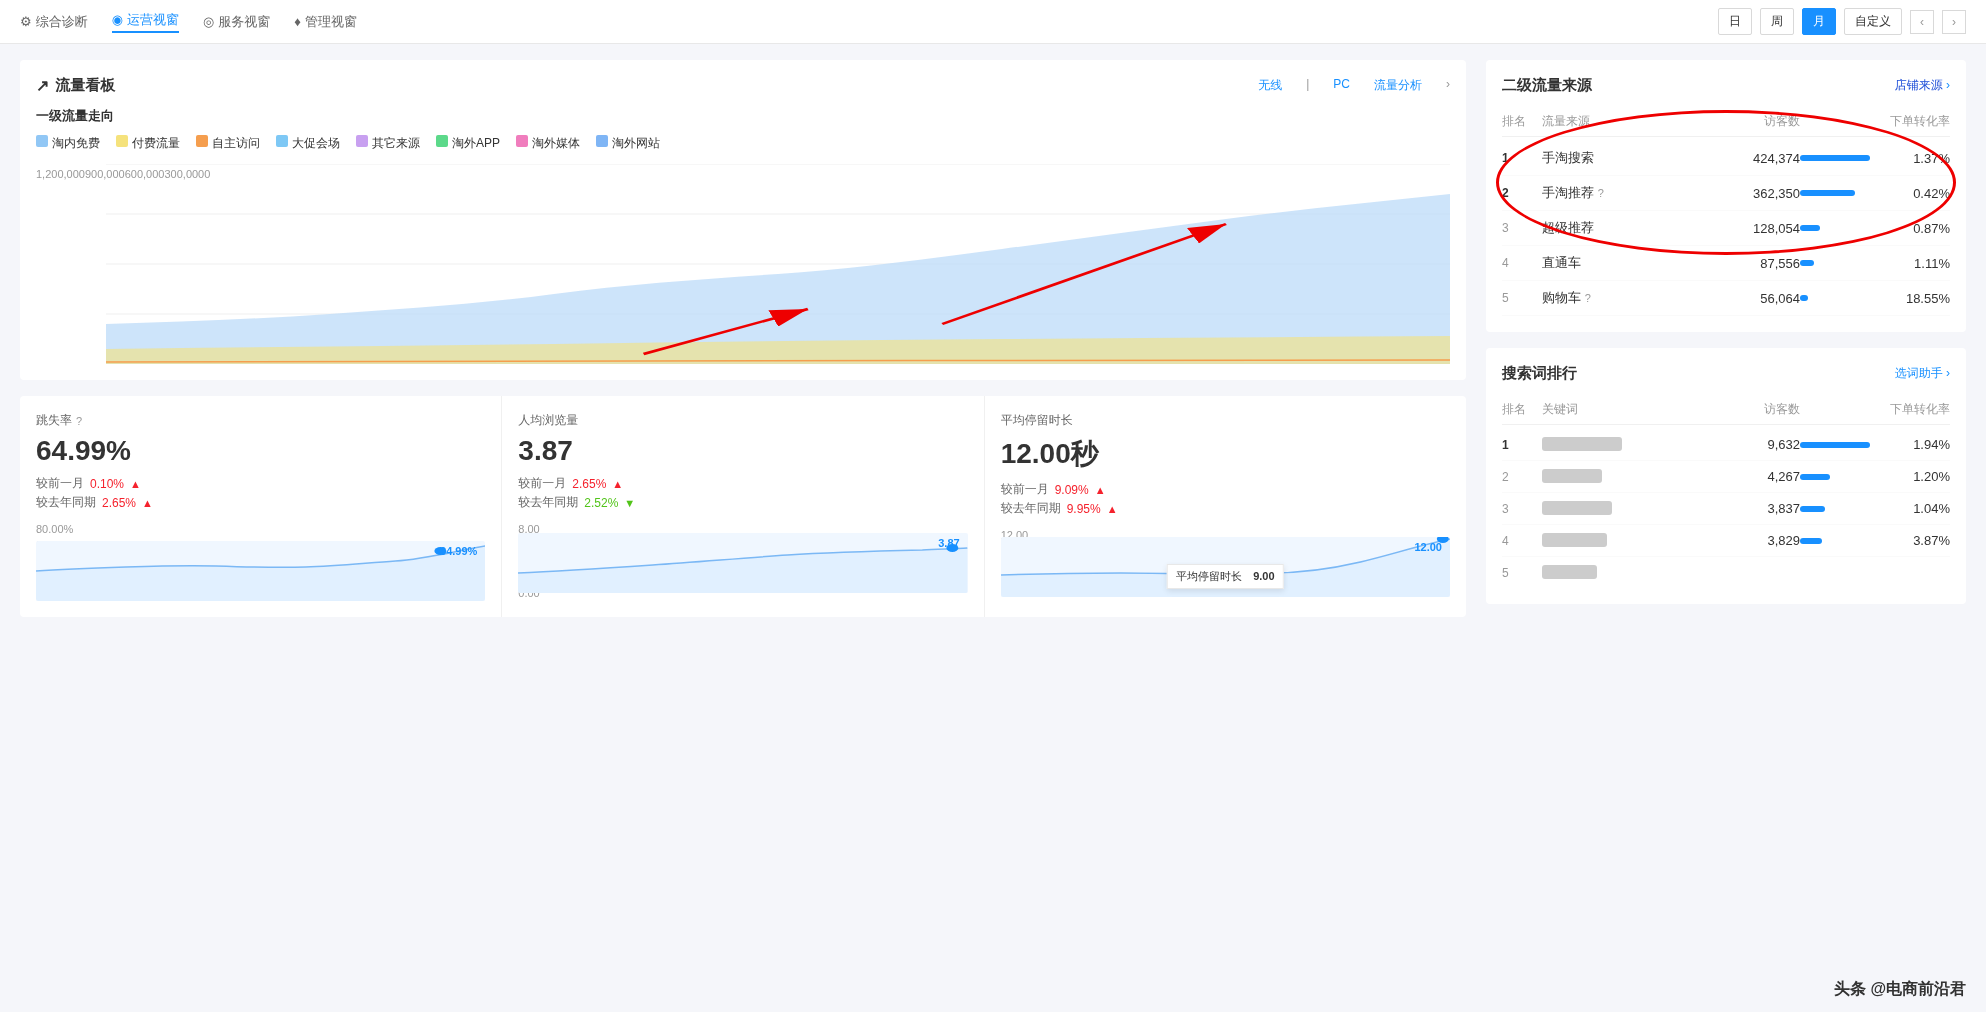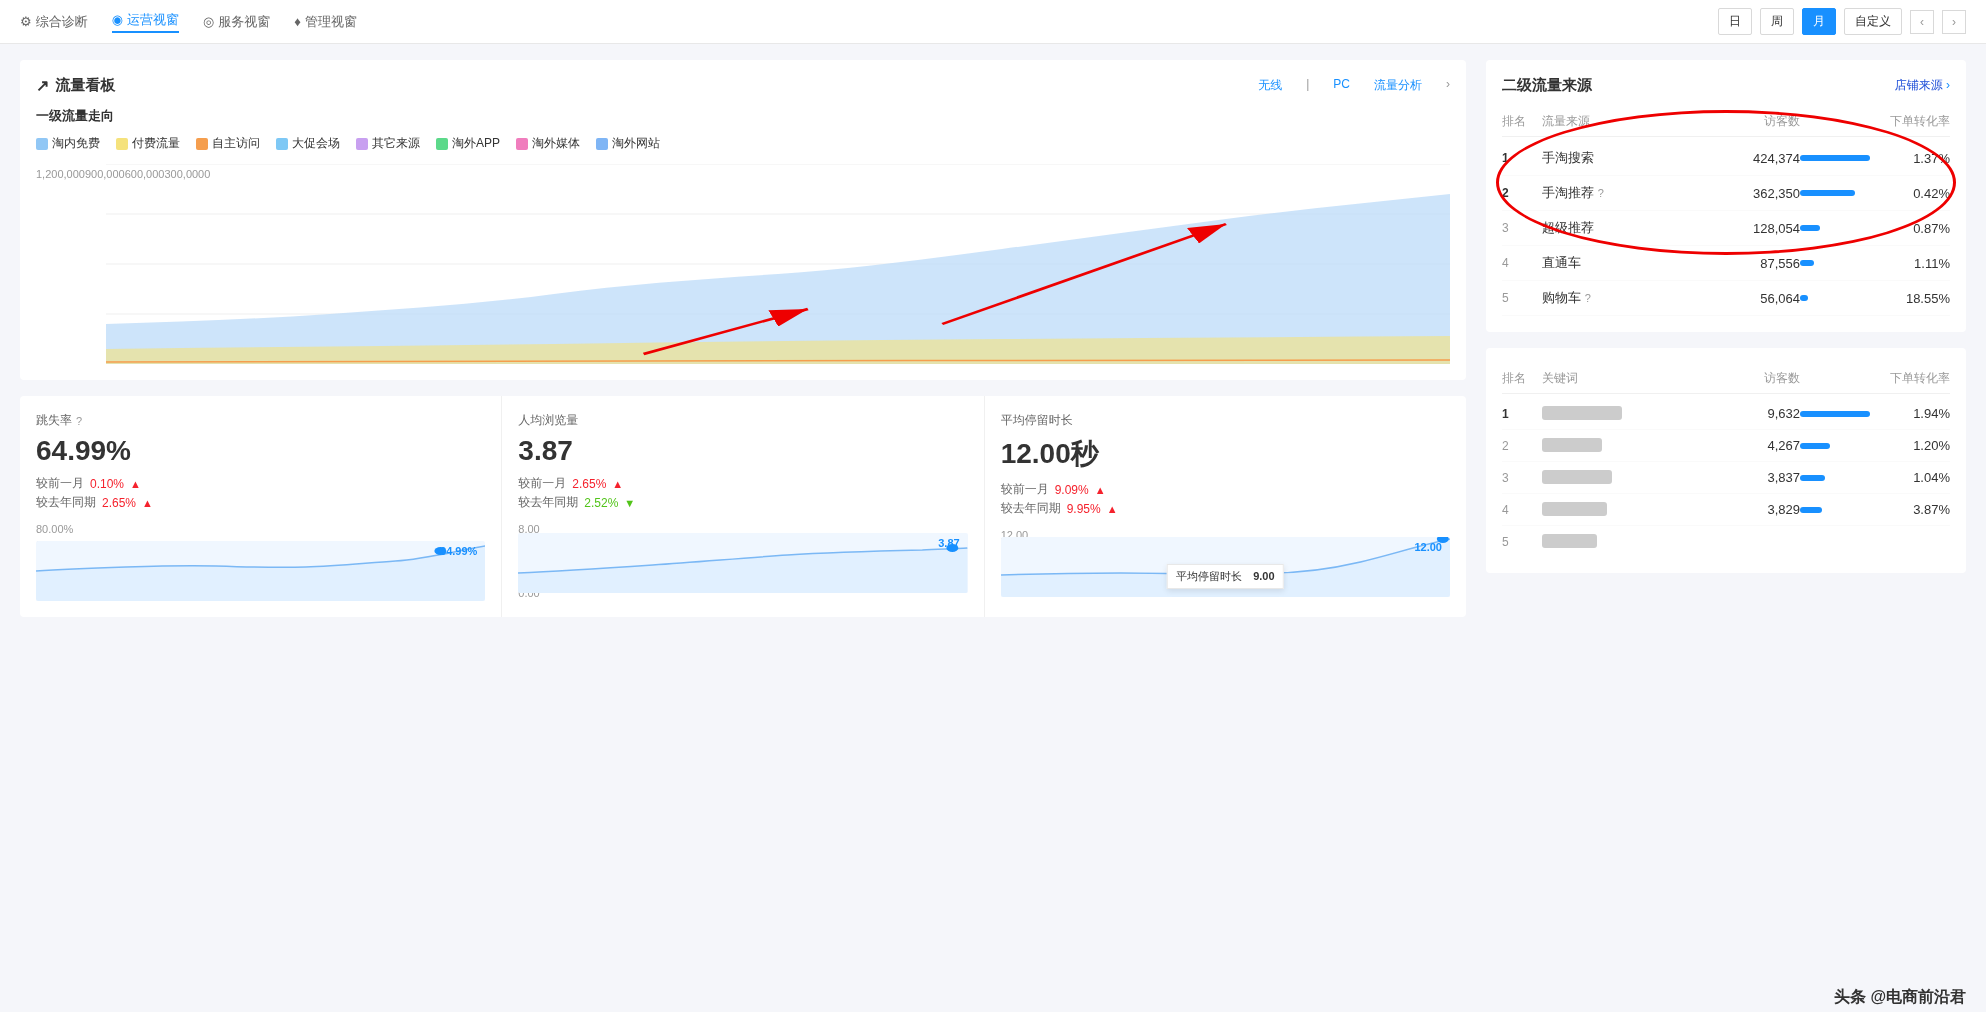--- a/index.html
+++ b/index.html
@@ -28,21 +28,21 @@
     .right-panel { width: 480px; flex-shrink: 0; }
 
     .panel-header { display: flex; justify-content: space-between; align-items: center; margin-bottom: 12px; }
     .panel-title { font-size: 15px; font-weight: 600; color: #333; display: flex; align-items: center; gap: 6px; }
     .panel-links { display: flex; gap: 24px; font-size: 12px; color: #999; }
     .panel-links a { color: #1890ff; cursor: pointer; }
 
     .traffic-board { background: #fff; border-radius: 4px; padding: 16px; margin-bottom: 16px; }
 
     .legend { display: flex; flex-wrap: wrap; gap: 16px; margin-bottom: 12px; font-size: 12px; }
-    .legend-item { display: flex; align-items: center; gap: 4px; }
+    .legend-item { display: flex; gap: 4px; }
     .legend-dot { width: 12px; height: 12px; border-radius: 2px; }
 
     .metrics-row { display: flex; gap: 0; background: #fff; border-radius: 4px; }
     .metric-card { flex: 1; padding: 16px; border-right: 1px solid #f0f0f0; }
     .metric-card:last-child { border-right: none; }
     .metric-title { font-size: 12px; color: #666; margin-bottom: 6px; display: flex; align-items: center; gap: 4px; }
     .metric-value { font-size: 28px; font-weight: 600; color: #333; margin-bottom: 8px; }
     .metric-compare { font-size: 12px; color: #666; display: flex; flex-direction: column; gap: 2px; margin-bottom: 12px; }
     .compare-row { display: flex; align-items: center; gap: 6px; }
     .up-arrow { color: #f5222d; font-size: 11px; }
@@ -64,21 +64,21 @@
     .bar { height: 6px; background: #1890ff; border-radius: 3px; }
 
     .search-rank { background: #fff; border-radius: 4px; padding: 16px; }
 
     .help-icon { color: #999; font-size: 11px; cursor: pointer; }
 
     .blurred-text { background: #ccc; border-radius: 3px; display: inline-block; color: transparent; user-select: none; height: 14px; }
 
     .watermark {
       position: fixed;
-      bottom: 4px;
+      bottom: 12px;
       right: 20px;
       font-size: 16px;
       color: #333;
       font-weight: 600;
       z-index: 100;
     }
   </style>
 </head>
 <body>
 
@@ -376,20 +376,27 @@
         <div style="width:70px;">
           <div class="bar" style="width:8px;"></div>
         </div>
         <div class="col-rate">18.55%</div>
       </div>
 
       <div style="position:absolute; top:50px; left:10px; width:460px; height:145px; border:3px solid #e00; border-radius:50%; pointer-events:none;"></div>
     </div>
 
     <div class="search-rank">
+      <div class="panel-header">
+        <div class="panel-title">搜索词排行</div>
+        <div style="font-size:12px;">
+          <a style="color:#1890ff;cursor:pointer;">选词助手</a>
+          <span style="color:#1890ff;">›</span>
+        </div>
+      </div>
 
       <div class="table-header">
         <div class="col-rank">排名</div>
         <div class="col-source">关键词</div>
         <div class="col-visitors">访客数</div>
         <div style="width:70px;"></div>
         <div class="col-rate">下单转化率</div>
       </div>
 
       <div class="table-row-item">

